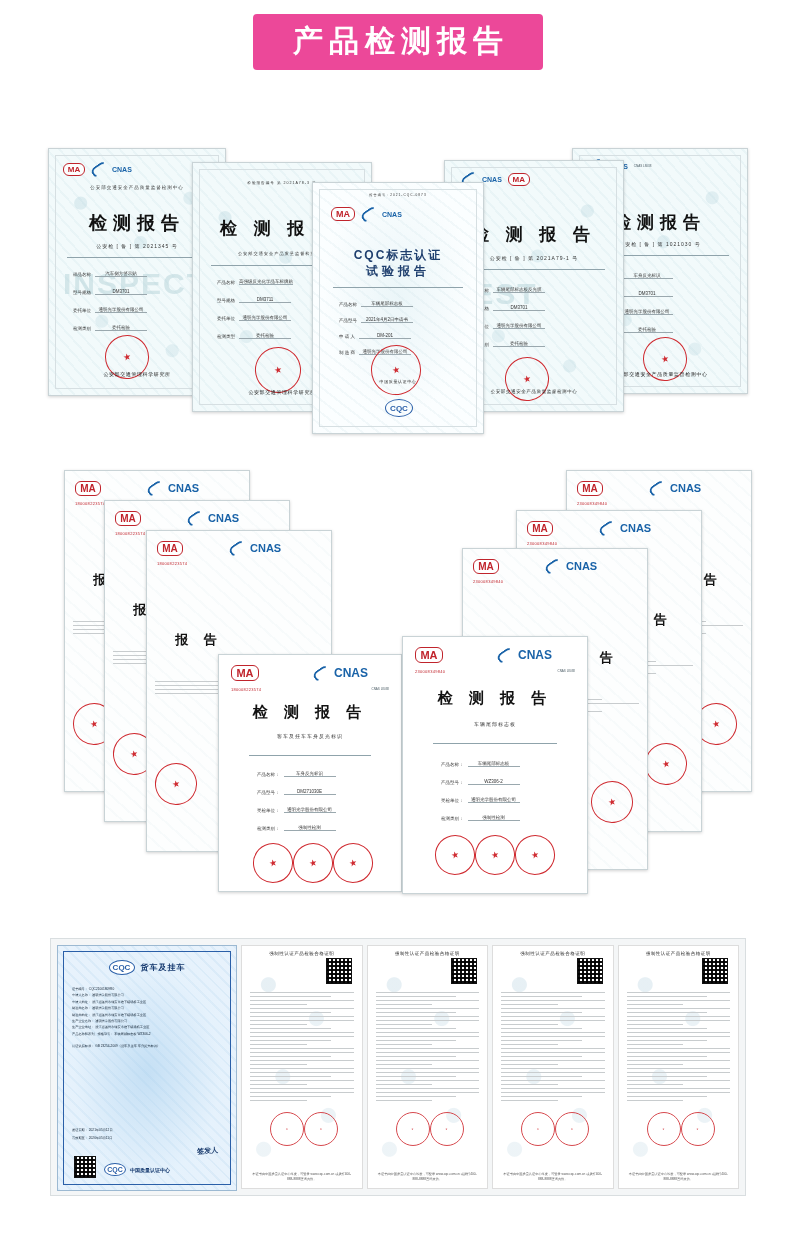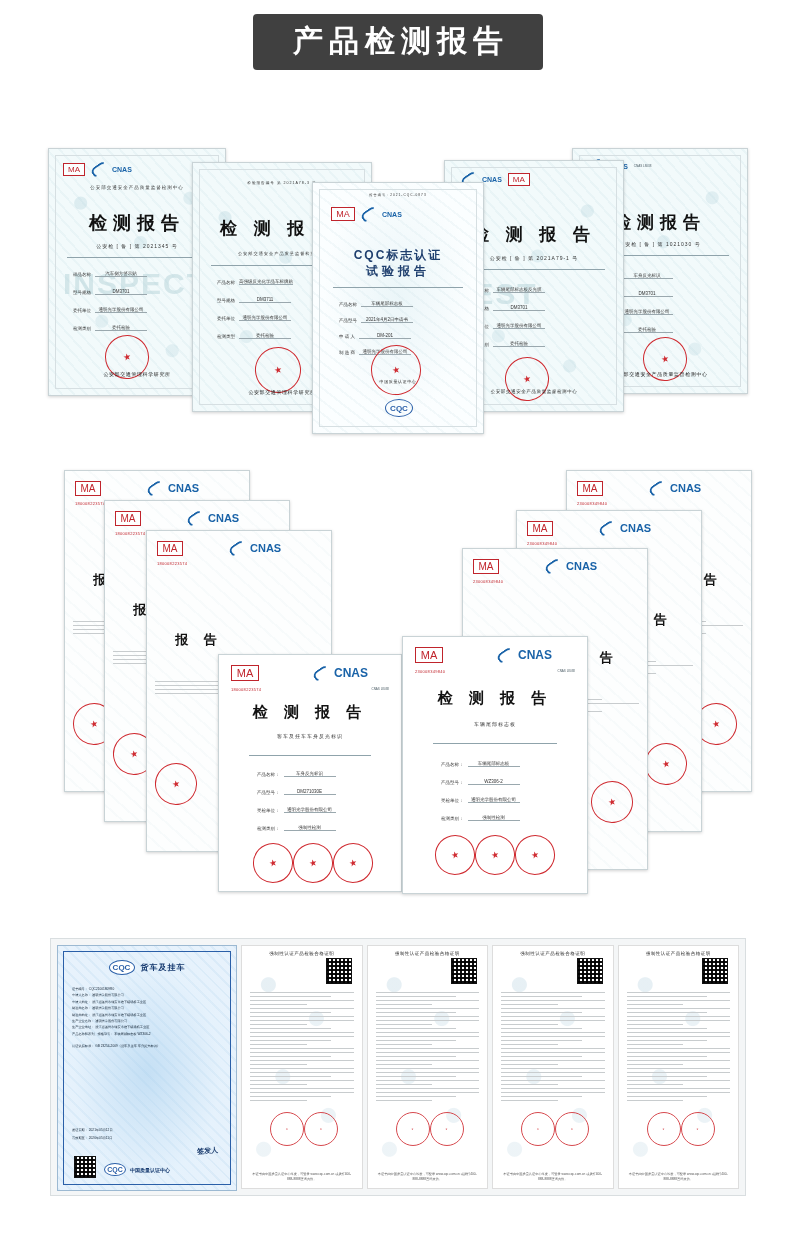--- a/index.html
+++ b/index.html
@@ -17,21 +17,21 @@
   }
 
   
   .title-wrap {
     width: 100%;
     display: flex;
     justify-content: center;
     padding-top: 14px;
   }
   .title-banner {
-    background: #404040;
+    background: #ec4899;
     color: #ffffff;
     font-size: 30px;
     letter-spacing: 6px;
     padding: 12px 34px 14px 40px;
     border-radius: 4px;
     font-weight: bold;
     line-height: 1;
   }
 
   
@@ -76,22 +76,22 @@
   
   .logos {
     position: absolute;
     display: flex;
     align-items: center;
     gap: 6px;
   }
   .ma-badge {
     border: 1.4px solid #c0242c;
     color: #c0242c;
-    font-weight: normal;
-    border-radius: 0;
+    font-weight: bold;
+    border-radius: 6px;
     display: flex;
     align-items: center;
     justify-content: center;
     line-height: 1;
     background: rgba(255,255,255,0.75);
   }
   .cnas-badge {
     color: #1a63a8;
     font-weight: bold;
     display: flex;

